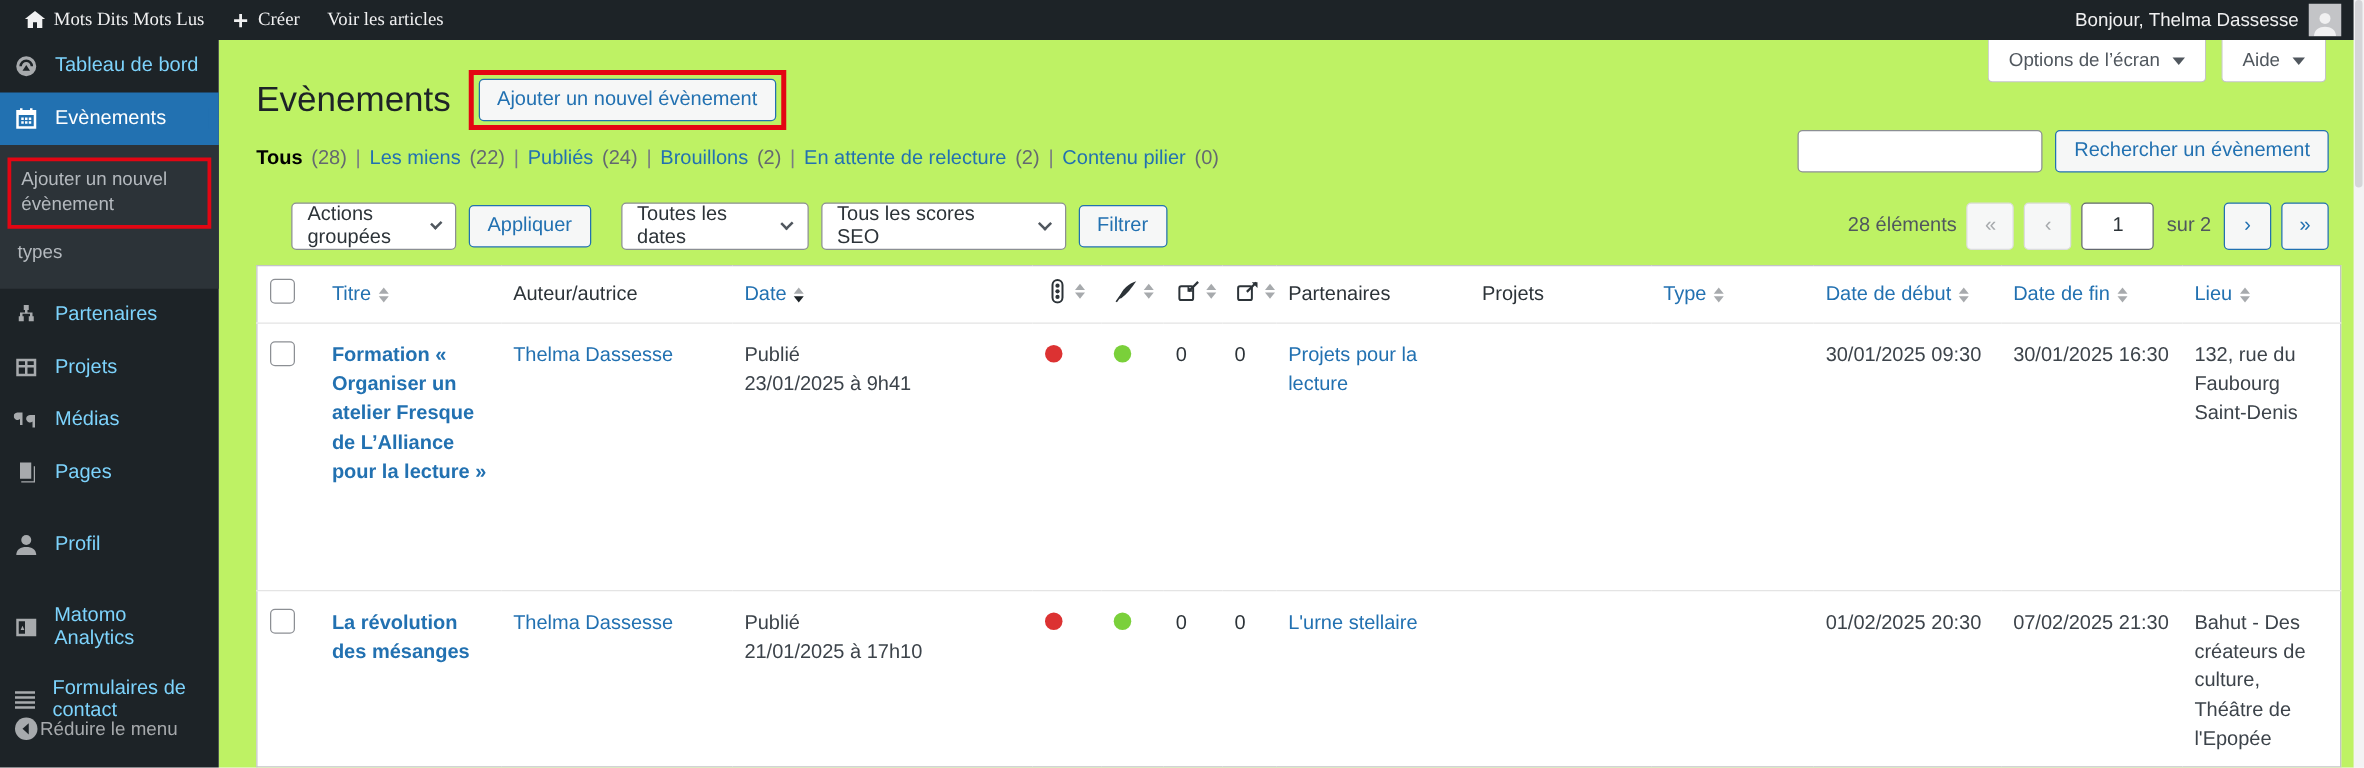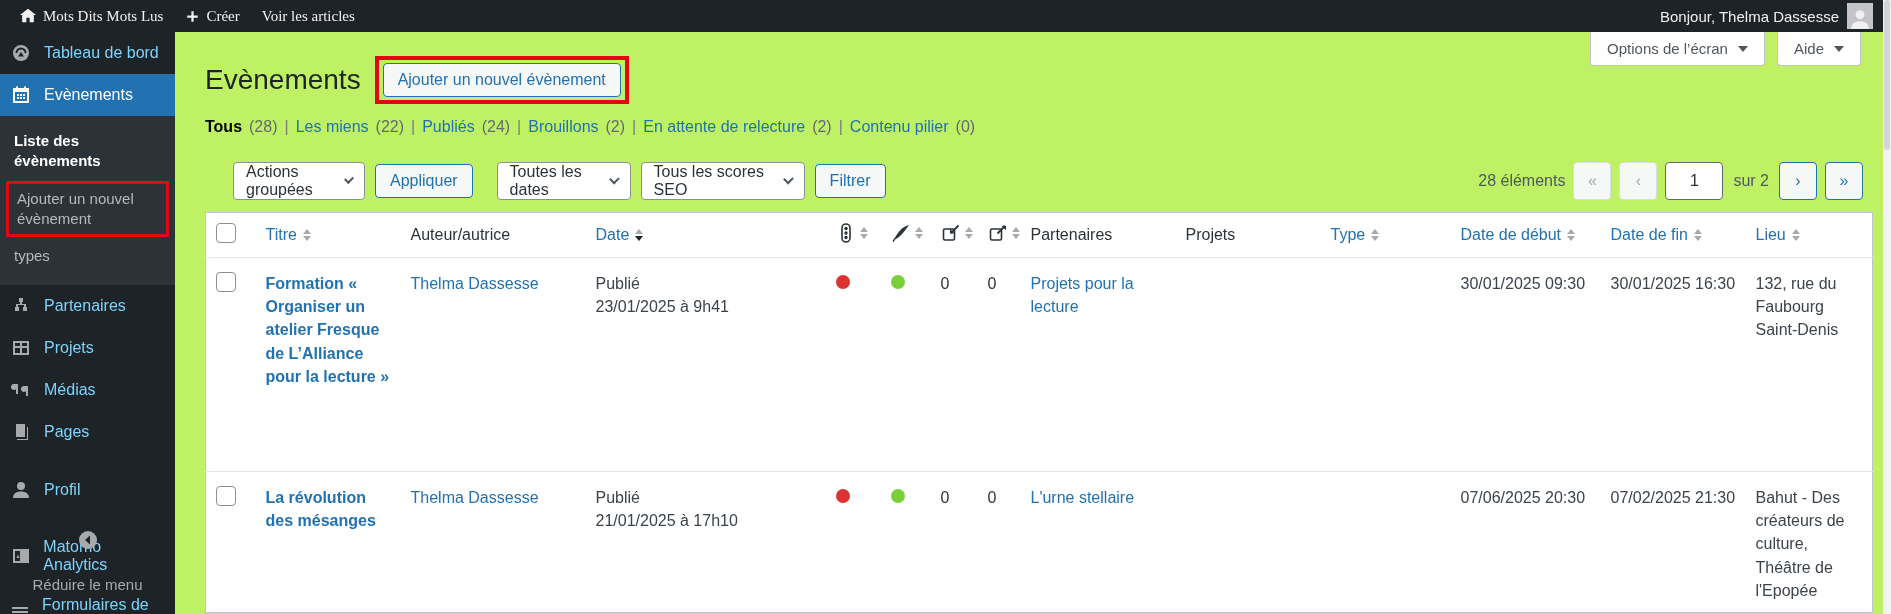--- a/index.html
+++ b/index.html
@@ -26,22 +26,22 @@
   .menu-item .mi-icon svg { display:block; }
   .menu-item.active { background:#2271b1; color:#fff; }
   .menu-item.active .mi-icon { color:#fff; }
   .menu-item.active::after { content:""; position:absolute; right:-8px; top:50%; margin-top:-8px;
     border:8px solid transparent; border-left-color:#2271b1; }
   .submenu { background:#2c3338; padding:8px 0 12px; }
   .submenu-item { padding:7px 14px; font-size:15px; color:#b4b9be; cursor:pointer; line-height:1.35; }
   .submenu-item.current { color:#fff; font-weight:bold; }
   .submenu-item.annotated { border:3px solid #e30613; margin:2px 6px; padding:5px 8px; }
   .menu-gap { height:16px; }
-  .collapse-item { position:absolute; bottom:12px; left:0; right:0; display:flex; align-items:center; gap:26px;
-    padding:9px 10px; color:#a7aaad; font-size:15px; cursor:pointer;flex-direction:column; }
+  .collapse-item { position:absolute; bottom:12px; left:0; right:0; display:flex; align-items:center; gap:0;
+    padding:9px 10px; color:#a7aaad; font-size:15px; cursor:pointer; }
   .collapse-item .mi-icon { width:22px; display:flex; justify-content:center; }
 
   
   .content { position:absolute; left:175px; top:32px; width:1708px; height:582px; background:#bef264; overflow:hidden; }
 
   .screen-meta { position:absolute; top:0; right:22px; display:flex; gap:12px; z-index:10; }
   .meta-tab { display:flex; align-items:center; gap:10px; background:#fff; border:1px solid #c3c4c7; border-top:none;
     border-radius:0 0 4px 4px; padding:8px 16px; color:#50575e; font-size:15px; cursor:pointer; }
   .caret-down { width:0; height:0; border-left:5px solid transparent; border-right:5px solid transparent; border-top:6px solid #50575e; }
 
@@ -149,21 +149,20 @@
   <div class="menu-item active">
     <span class="mi-icon">
       <svg width="20" height="20" viewBox="0 0 20 20">
           <path fill="currentColor" d="M15 3V1.5h-2V3H7V1.5H5V3H2v15h16V3h-3zm1 13H4V7h12v9zM6 9h2v2H6V9zm3 0h2v2H9V9zm3 0h2v2h-2V9zm-6 3h2v2H6v-2zm3 0h2v2H9v-2zm3 0h2v2h-2v-2z"></path>
         </svg>
     </span>
     <span>Evènements</span>
   </div>
 
   <div class="submenu">
-    <div class="submenu-item current">Liste des évènements</div>
     <div class="submenu-item annotated">Ajouter un nouvel évènement</div>
     <div class="submenu-item">types</div>
   </div>
 
   <div class="menu-item">
     <span class="mi-icon">
       <svg width="20" height="20" viewBox="0 0 20 20">
           <path fill="currentColor" d="M8 2h4v4h-1v2h4v3h1v4h-4v-4h1V9H7v2h1v4H4v-4h1V8h4V6H8V2z"></path>
         </svg>
     </span>
@@ -246,20 +245,24 @@
     <div class="meta-tab">
       <span>Options de l’écran</span>
       <span class="caret-down"></span>
     </div>
     <div class="meta-tab">
       <span>Aide</span>
       <span class="caret-down"></span>
     </div>
   </div>
 
+  <div class="search-box">
+    <input class="search-input" type="text" value="" style="">
+    <button class="btn">Rechercher un évènement</button>
+  </div>
 
   <div class="wrap">
     <div class="title-row">
       <h1 class="page-title">Evènements</h1>
       <span class="red-box">
         <button class="btn">Ajouter un nouvel évènement</button>
       </span>
     </div>
 
     <div class="views">
@@ -282,25 +285,25 @@
       <span class="count">(0)</span>
     </div>
 
     <div class="tablenav">
       <div class="tn-left">
         <div class="sel" style="width:132px">
           <span>Actions groupées</span>
           <span class="chev"></span>
         </div>
         <button class="btn">Appliquer</button>
-        <div class="sel" style="width:134px; margin-left:14px">
+        <div class="sel" style="width:150px; margin-left:14px">
           <span>Toutes les dates</span>
           <span class="chev"></span>
         </div>
-        <div class="sel" style="width:164px">
+        <div class="sel" style="width:196px">
           <span>Tous les scores SEO</span>
           <span class="chev"></span>
         </div>
         <button class="btn">Filtrer</button>
       </div>
       <div class="pagination">
         <span>28 éléments</span>
         <span class="pg-btn">«</span>
         <span class="pg-btn">‹</span>
         <input class="pg-current" value="1" style="">
@@ -449,20 +452,20 @@
               <div class="statusline">Publié</div>
               <div class="statusline">21/01/2025 à 17h10</div>
             </td>
           <td><span class="dot red"></span></td>
           <td><span class="dot green"></span></td>
           <td><span class="num">0</span></td>
           <td><span class="num">0</span></td>
           <td><a class="rowlink">L'urne stellaire</a></td>
           <td><span></span></td>
           <td><span></span></td>
-          <td><span>07/06/2025 20:30</span></td>
+          <td><span>01/02/2025 20:30</span></td>
           <td><span>07/02/2025 21:30</span></td>
           <td><span>Bahut - Des créateurs de culture, Théâtre de l'Epopée</span></td>
         </tr>
       </tbody>
     </table>
   </div>
 </div>
 
 </body></html>

